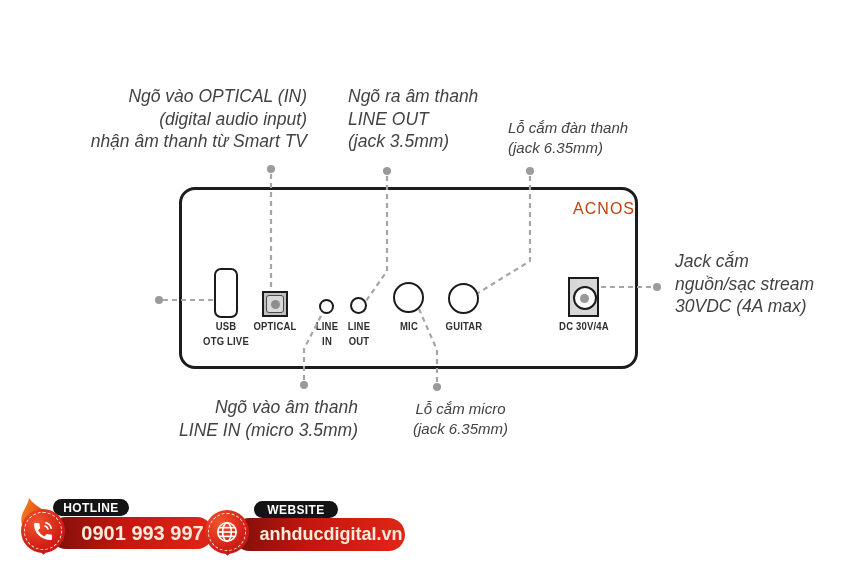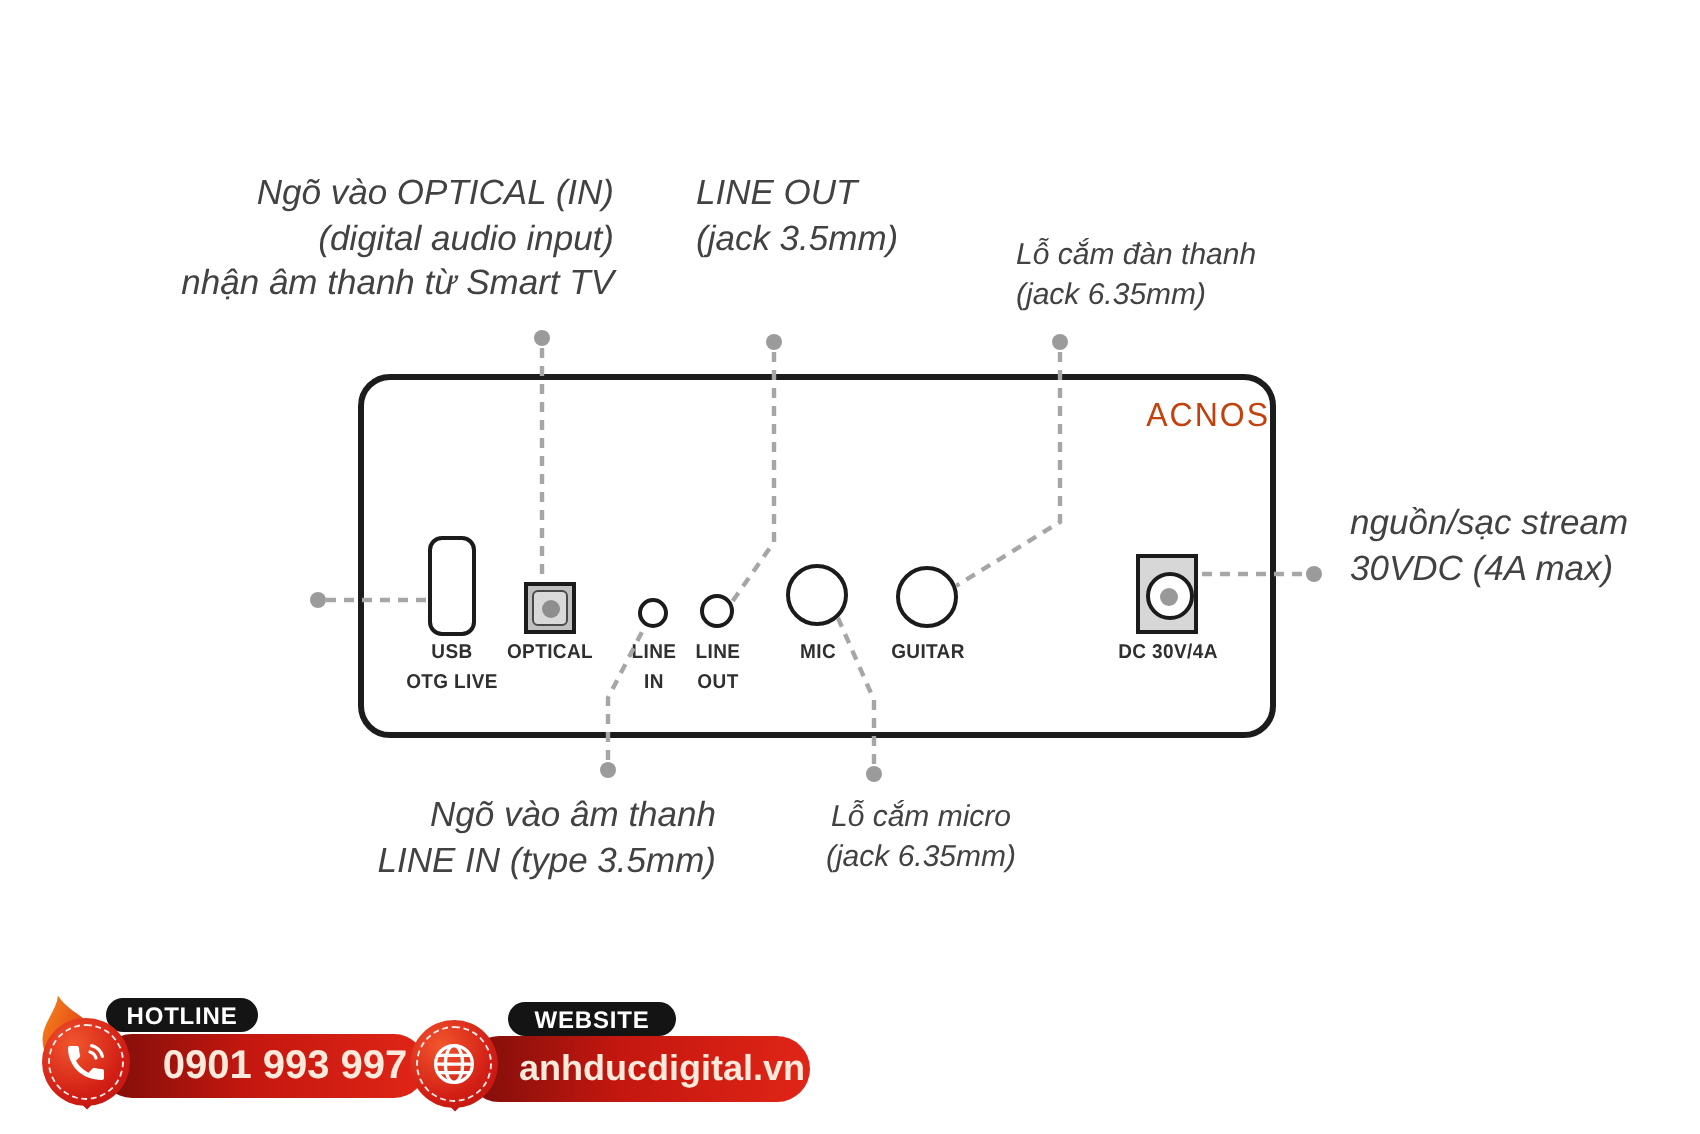--- a/index.html
+++ b/index.html
@@ -61,38 +61,40 @@
 
 <div id="stage">
 
   <div class="ann right" style="right:543px;top:85px;">
     <div>Ngõ vào OPTICAL (IN)</div>
     <div>(digital audio input)</div>
     <div>nhận âm thanh từ Smart TV</div>
   </div>
 
   <div class="ann" style="left:348px;top:85px;">
+    <div>Ngõ ra âm thanh</div>
     <div>LINE OUT</div>
     <div>(jack 3.5mm)</div>
   </div>
 
   <div class="ann small" style="left:508px;top:118px;">
     <div>Lỗ cắm đàn thanh</div>
     <div>(jack 6.35mm)</div>
   </div>
 
 
   <div class="ann" style="left:675px;top:250px;">
+    <div>Jack cắm</div>
     <div>nguồn/sạc stream</div>
     <div>30VDC (4A max)</div>
   </div>
 
   <div class="ann right" style="right:492px;top:396px;">
     <div>Ngõ vào âm thanh</div>
-    <div>LINE IN (type 3.5mm)</div>
+    <div>LINE IN (micro 3.5mm)</div>
   </div>
 
   <div class="ann small center" style="left:403px;top:399px;width:115px;">
     <div>Lỗ cắm micro</div>
     <div>(jack 6.35mm)</div>
   </div>
 
   <div id="panel"></div>
   <div id="logo">ACNOS</div>
 

